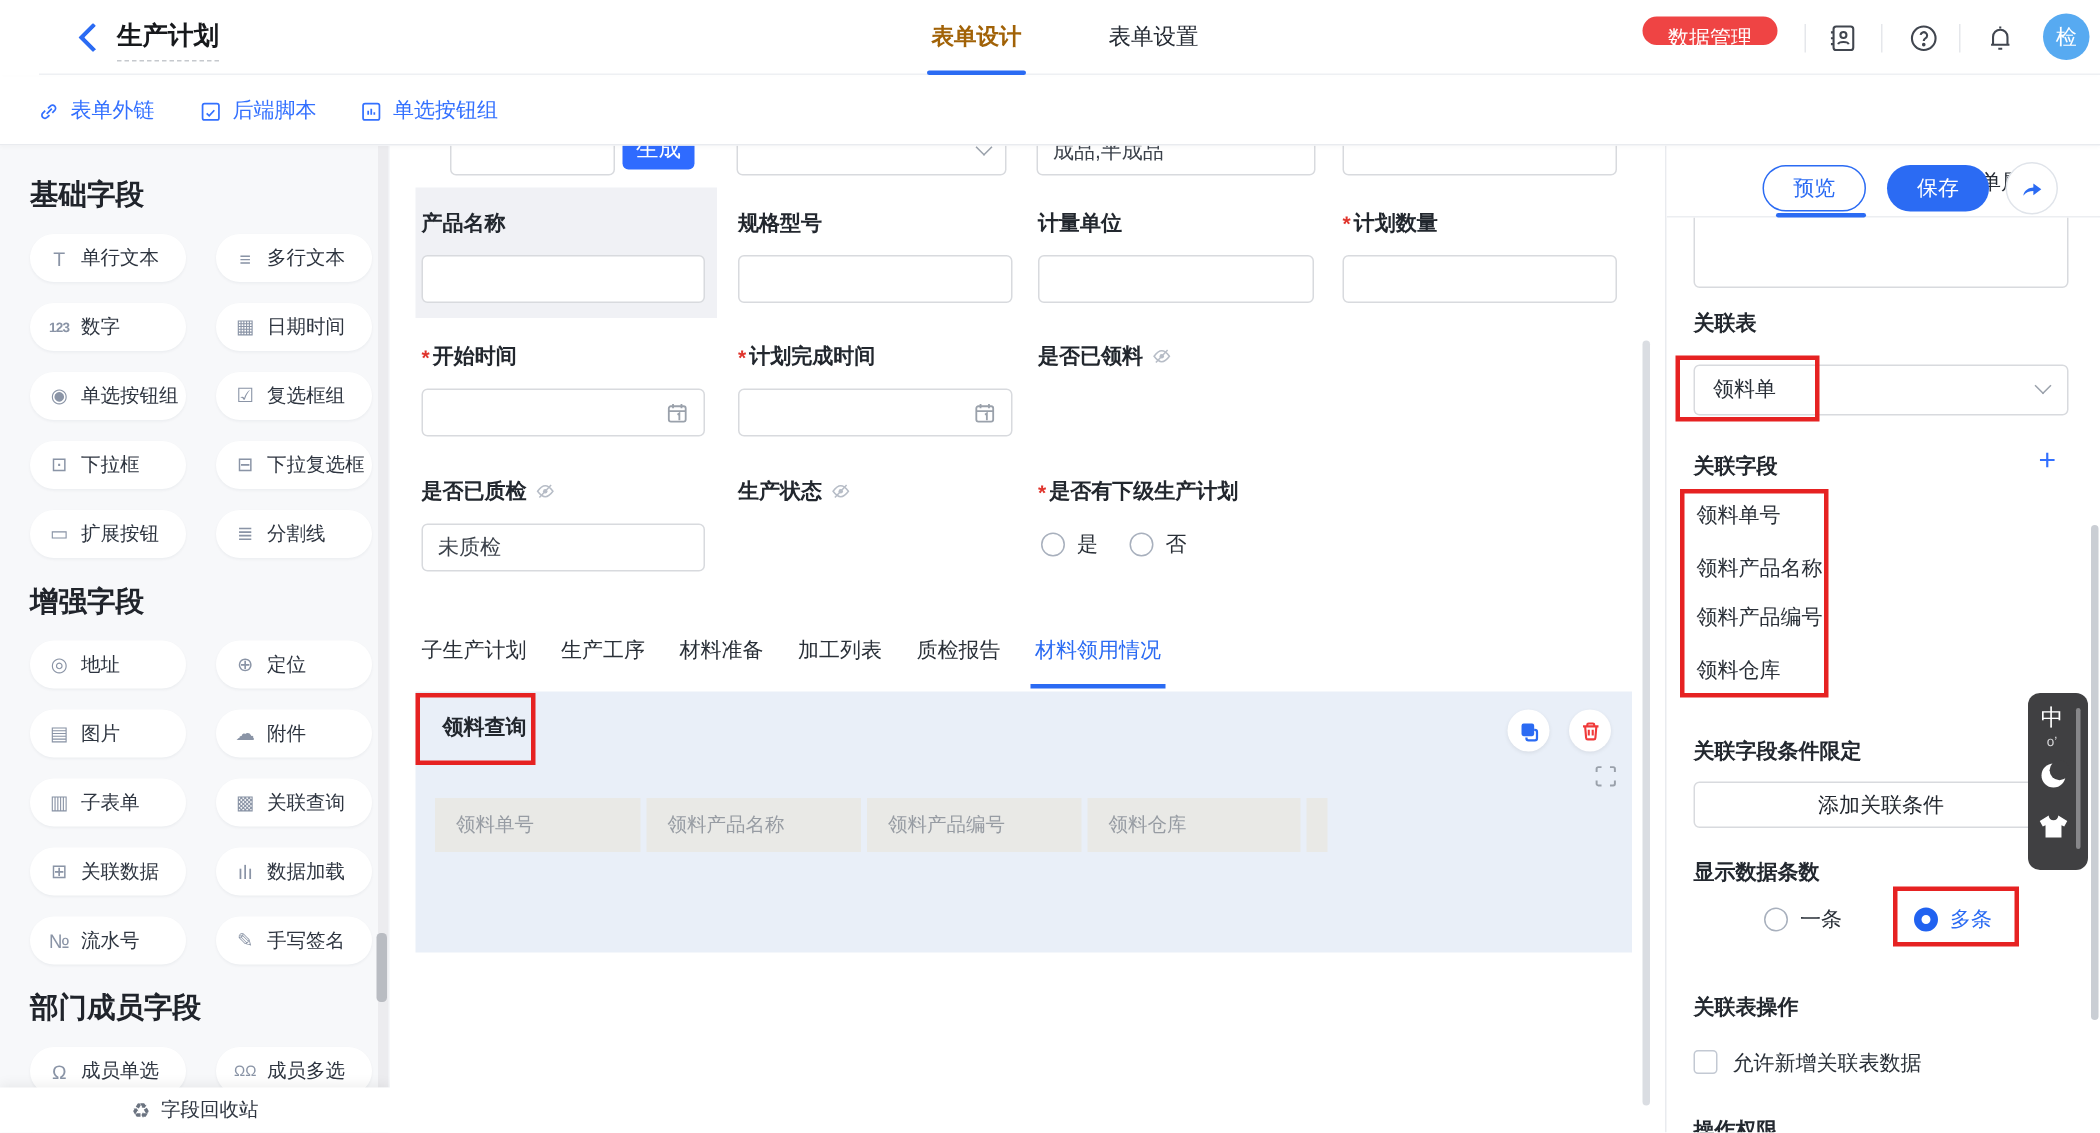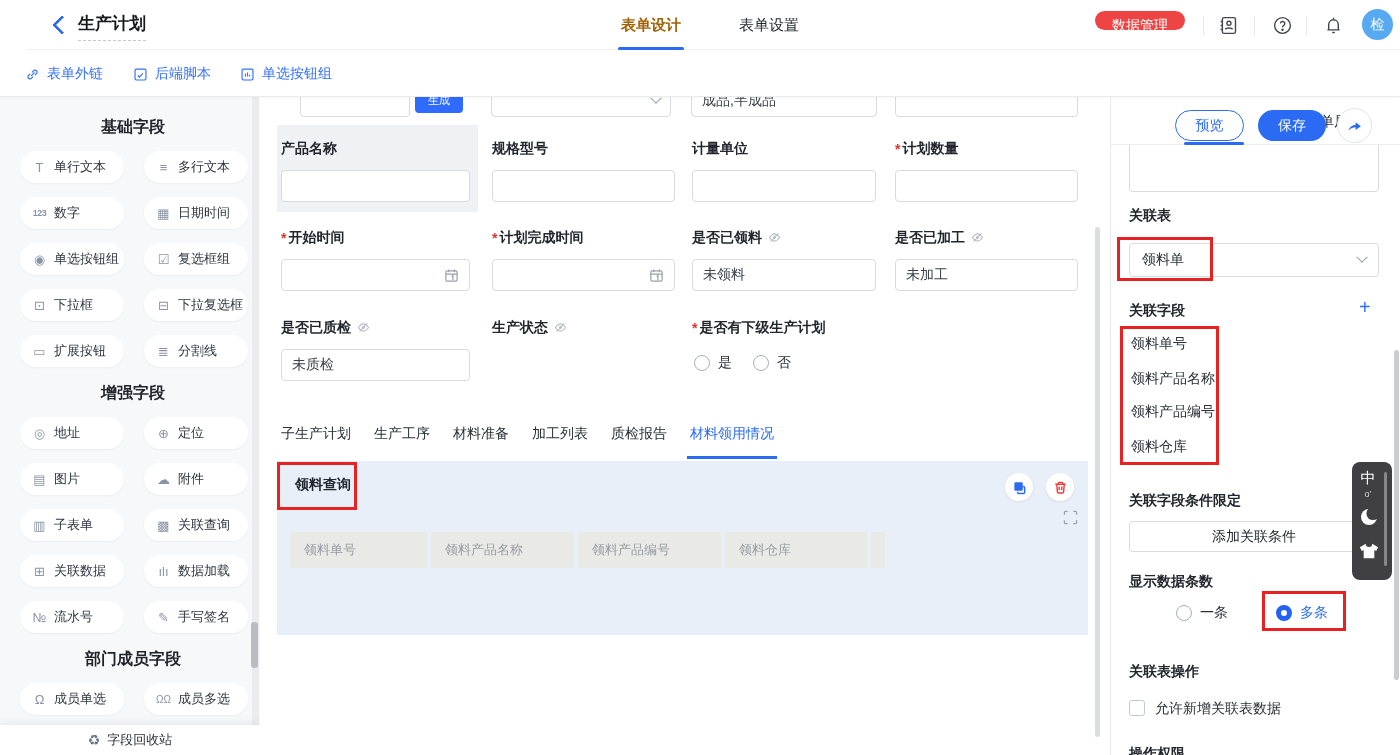--- a/index.html
+++ b/index.html
@@ -35,39 +35,39 @@
          line-height:29px; cursor:pointer; z-index:9; }
   .preview-btn { left:1175px; width:69px; border:1px solid #2b6bf3; color:#2b6bf3; background:#fff; }
   .save-btn { left:1258px; width:68px; background:#2b6bf3; color:#fff; line-height:31px; border:none; }
   .share-btn { position:absolute; left:1337px; top:57px; width:35px; height:35px; border-radius:50%;
          border:1px solid #e0e4ea; background:#fff; display:flex; align-items:center; justify-content:center;
          cursor:pointer; z-index:9; }
 
   
   .sidebar { position:absolute; left:0; top:97px; width:260px; height:658px; background:#f7f8fa; overflow:hidden; }
   .side-inner { padding:12px 14px 0 12px; }
-  .side-h { font-size:16px; font-weight:700; color:#20242b; margin:8px 0 13px 8px;text-align:center; }
+  .side-h { font-size:19px; font-weight:700; color:#20242b; margin:8px 0 13px 8px; }
   .pill-grid { display:grid; grid-template-columns:104px 104px; gap:14px 20px; margin:0 0 16px 8px; }
   .pill { height:32px; background:#fff; border-radius:17px; display:flex; align-items:center;
          padding-left:12px; gap:7px; font-size:13px; color:#2e3540; box-shadow:0 1px 2px rgba(20,30,60,.05); cursor:grab; }
   .pill .g { color:#8a94a6; font-size:13px; min-width:15px; text-align:center; }
   .pill .g.small { font-size:9px; font-weight:700; letter-spacing:-.5px; }
   .side-scroll { position:absolute; right:1px; top:0; width:7px; height:628px; background:#ececef; }
   .side-thumb { position:absolute; right:1px; top:525px; width:7px; height:46px; background:#b9bcc2; border-radius:3px; }
   .side-bottom { position:absolute; left:0; bottom:0; width:260px; height:30px; background:#fff;
          box-shadow:0 -2px 8px rgba(0,0,0,.07); display:flex; align-items:center; justify-content:center;
          gap:7px; font-size:13px; color:#2e3540; cursor:pointer; z-index:3; }
   .side-bottom .g { color:#6b7380; font-size:14px; }
 
   
   .canvas { position:absolute; left:260px; top:97px; width:850px; height:658px; background:#fff; overflow:hidden; }
   .inp { position:absolute; background:#fff; border:1px solid #d8dade; border-radius:4px; height:32px;
          font-size:14px; color:#3c424b; display:flex; align-items:center; padding:0 10px; cursor:text; }
   .gen-btn { position:absolute; left:155px; top:-14px; width:48px; height:30px; background:#2f6bff; color:#fff;
-         border:none; border-radius:4px; font-size:11px; text-align:center; line-height:34px; cursor:pointer; overflow:hidden; }
+         border:none; border-radius:4px; font-size:15px; text-align:center; line-height:34px; cursor:pointer; overflow:hidden; }
   .hover-block { position:absolute; left:17px; top:28px; width:201px; height:87px; background:#f0f1f5; }
   .fcell { position:absolute; height:75px; }
   .flabel { display:flex; align-items:center; gap:6px; font-size:14px; font-weight:700; color:#22272e; height:17px; }
   .req { color:#e0342c; margin-right:-4px; font-weight:700; }
   .fcell .inp { left:0; right:0; top:30px; }
   .chev { width:8px; height:8px; border-right:1.6px solid #9aa1ab; border-bottom:1.6px solid #9aa1ab;
          transform:rotate(45deg) translate(-2px,-2px); }
   .cradio { display:flex; align-items:center; gap:8px; position:absolute; cursor:pointer; }
   .rdot { width:16px; height:16px; border:1px solid #a8b0bd; border-radius:50%; background:#fff; }
   .rdot.on { border:5px solid #2162f0; }
@@ -361,36 +361,20 @@
   </div>
   <div class="fcell" style="left:432px;top:132px;width:184px">
     <div class="flabel">
         <span>是否已领料</span>
       <svg width="13" height="13" viewBox="0 0 14 14" fill="none" stroke="#b7bdc7" stroke-width="1.1">
           <path d="M1.5 7c1.9-2.6 3.9-3.9 5.5-3.9S10.6 4.4 12.5 7c-1.9 2.6-3.9 3.9-5.5 3.9S3.4 9.6 1.5 7z"></path>
           <circle cx="7" cy="7" r="1.6" fill="#b7bdc7" stroke="none"></circle>
           <path d="M2.8 11.5l8.4-9"></path>
         </svg>
     </div>
-    <div class="inp">
-        <span>未领料</span>
-      </div>
-  </div>
-  <div class="fcell" style="left:635px;top:132px;width:183px">
-    <div class="flabel">
-        <span>是否已加工</span>
-      <svg width="13" height="13" viewBox="0 0 14 14" fill="none" stroke="#b7bdc7" stroke-width="1.1">
-          <path d="M1.5 7c1.9-2.6 3.9-3.9 5.5-3.9S10.6 4.4 12.5 7c-1.9 2.6-3.9 3.9-5.5 3.9S3.4 9.6 1.5 7z"></path>
-          <circle cx="7" cy="7" r="1.6" fill="#b7bdc7" stroke="none"></circle>
-          <path d="M2.8 11.5l8.4-9"></path>
-        </svg>
-    </div>
-    <div class="inp">
-        <span>未加工</span>
-      </div>
   </div>
 
   <div class="fcell" style="left:21px;top:222px;width:189px">
     <div class="flabel">
         <span>是否已质检</span>
       <svg width="13" height="13" viewBox="0 0 14 14" fill="none" stroke="#b7bdc7" stroke-width="1.1">
           <path d="M1.5 7c1.9-2.6 3.9-3.9 5.5-3.9S10.6 4.4 12.5 7c-1.9 2.6-3.9 3.9-5.5 3.9S3.4 9.6 1.5 7z"></path>
           <circle cx="7" cy="7" r="1.6" fill="#b7bdc7" stroke="none"></circle>
           <path d="M2.8 11.5l8.4-9"></path>
         </svg>

